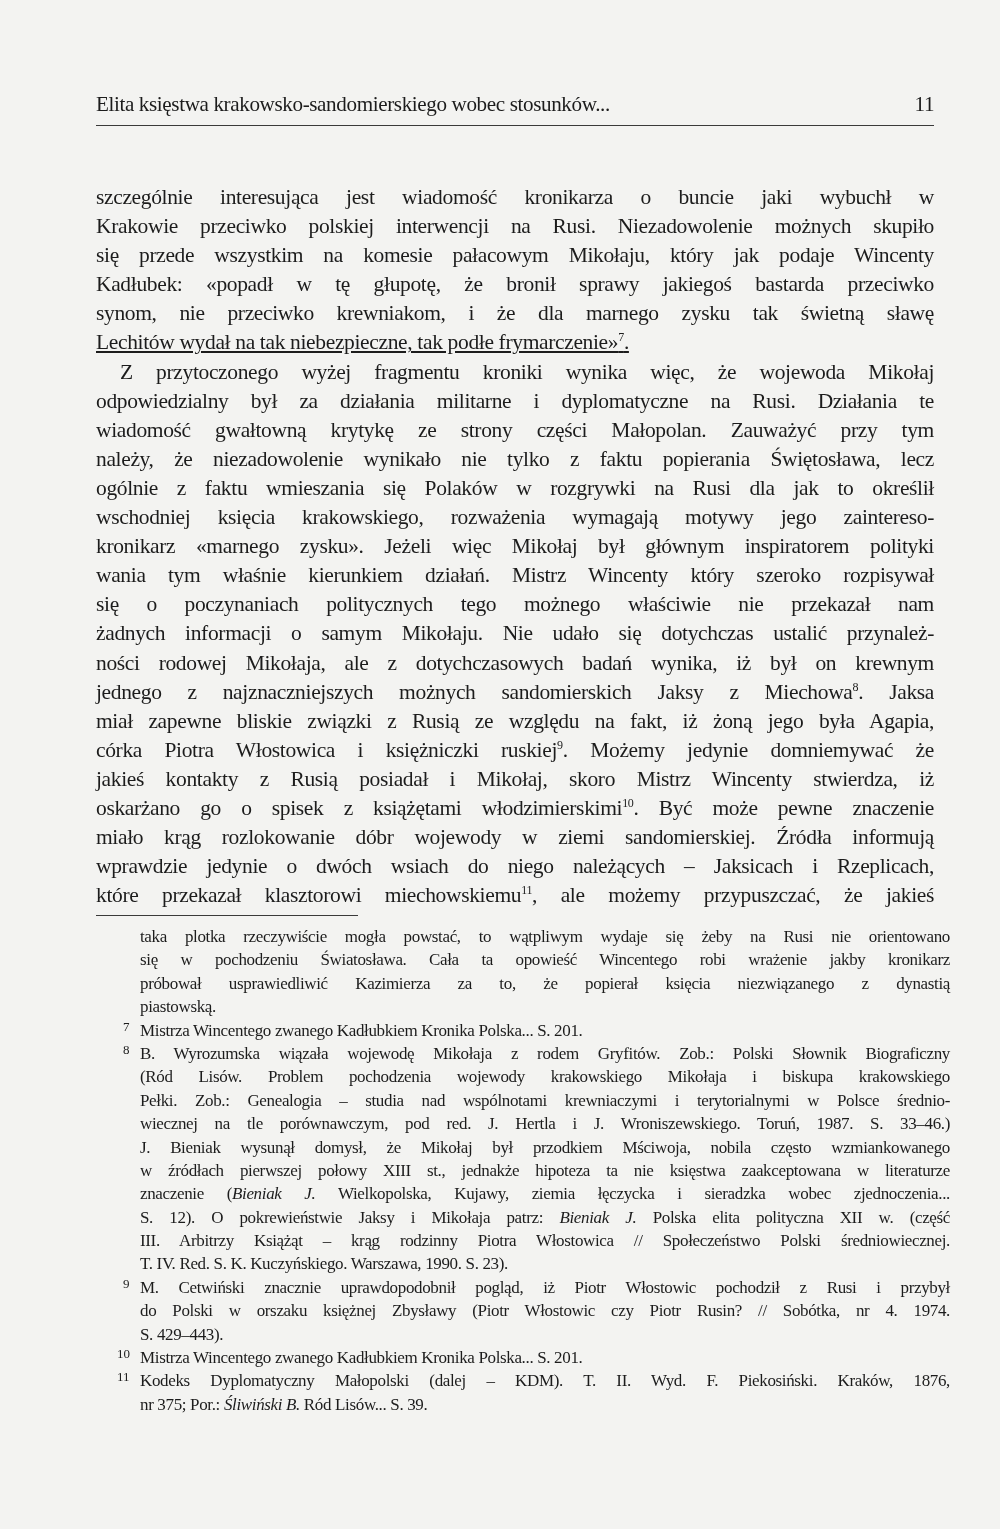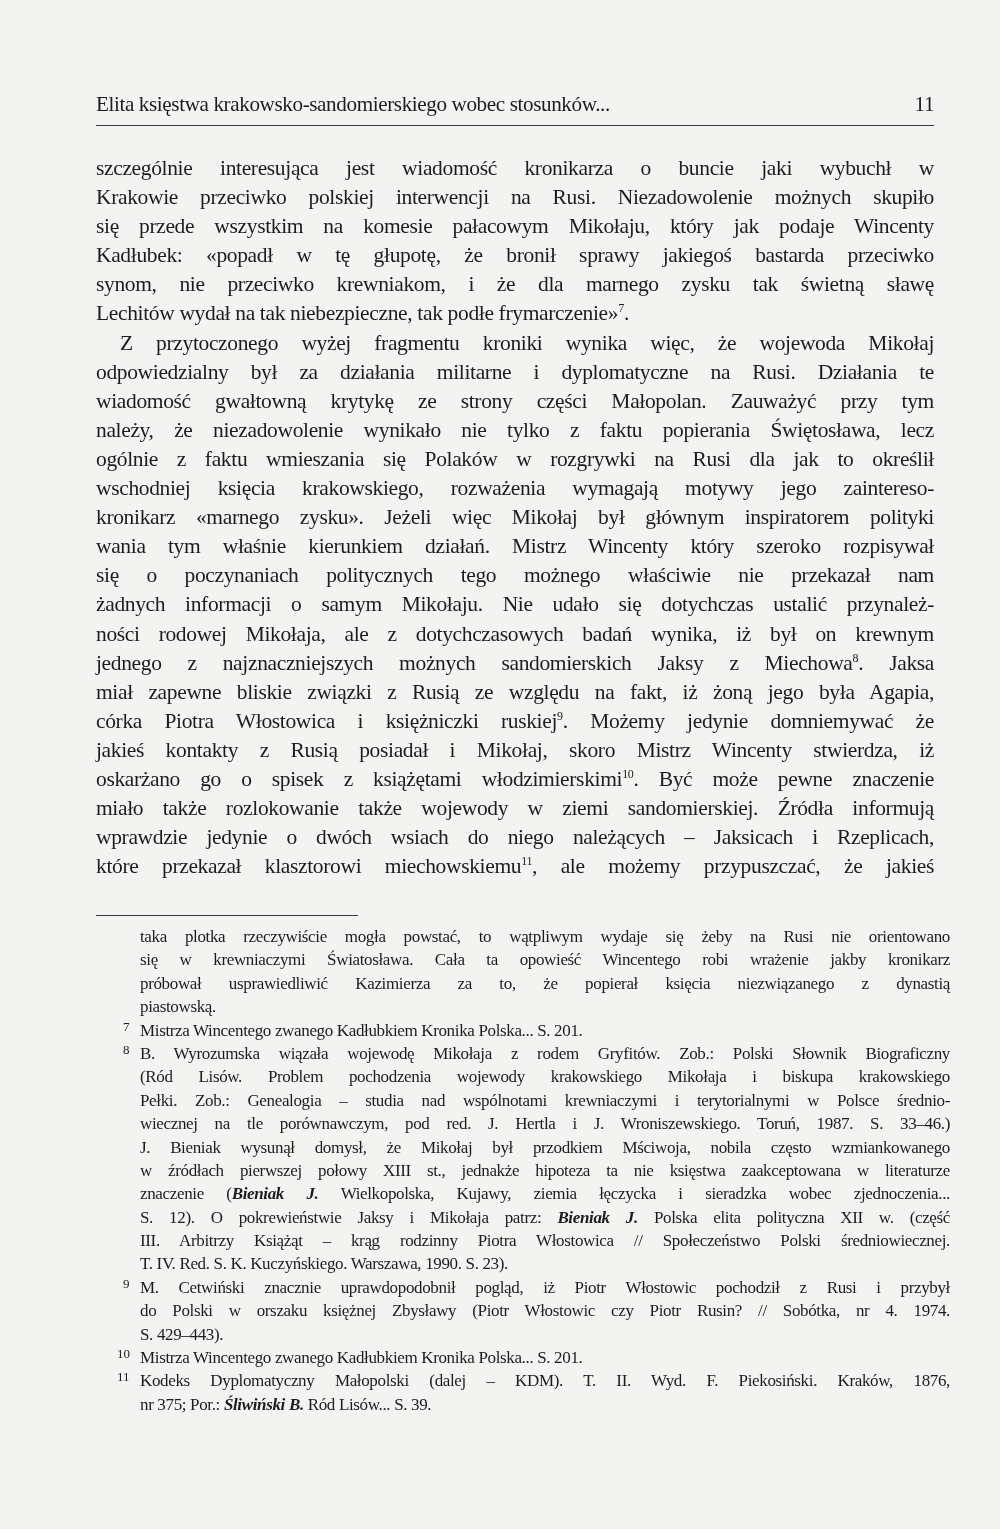--- a/index.html
+++ b/index.html
@@ -48,36 +48,37 @@
   .head-rule {
     position: absolute;
     top: 125px;
     left: 0;
     width: 838px;
     height: 0;
     border-top: 1.5px solid #3a3a3a;
   }
   .body-text {
     position: absolute;
-    top: 154px;
+    top: 183px;
     left: 0;
     width: 838px;
     font-size: 21.5px;
     line-height: 29.1px;
   }
   .body-text .line {
     display: block;
     white-space: nowrap;
     text-align: justify;
     text-align-last: justify;
     height: 29.1px;
     letter-spacing: -0.35px;
   }
   .body-text .line.last {
     text-align-last: left;
+    text-decoration: underline;
   }
   .body-text .line.indent {
     padding-left: 24px;
   }
   sup {
     font-size: 12px;
     line-height: 0;
     vertical-align: super;
   }
   .fn-rule {
@@ -113,21 +114,21 @@
   }
   .fn .num {
     position: absolute;
     left: 11px;
     top: -4px;
     font-size: 13px;
   }
   .fn .num.wide {
     left: 5px;
   }
-  i { font-style: italic; font-weight: bold; }
+  i { font-style: italic; }
 </style>
 </head>
 <body>
 
 <div class="page">
 
   <div class="running-head">
     <span class="title">Elita księstwa krakowsko-sandomierskiego wobec stosunków...</span>
     <span class="pageno">11</span>
   </div>
@@ -149,31 +150,31 @@
     <span class="line">kronikarz «marnego zysku». Jeżeli więc Mikołaj był głównym inspiratorem polityki</span>
     <span class="line">wania tym właśnie kierunkiem działań. Mistrz Wincenty który szeroko rozpisywał</span>
     <span class="line">się o poczynaniach politycznych tego możnego właściwie nie przekazał nam</span>
     <span class="line">żadnych informacji o samym Mikołaju. Nie udało się dotychczas ustalić przynależ-</span>
     <span class="line">ności rodowej Mikołaja, ale z dotychczasowych badań wynika, iż był on krewnym</span>
     <span class="line"><span>jednego z najznaczniejszych możnych sandomierskich Jaksy z Miechowa</span><sup>8</sup><span>. Jaksa</span></span>
     <span class="line">miał zapewne bliskie związki z Rusią ze względu na fakt, iż żoną jego była Agapia,</span>
     <span class="line"><span>córka Piotra Włostowica i księżniczki ruskiej</span><sup>9</sup><span>. Możemy jedynie domniemywać że</span></span>
     <span class="line">jakieś kontakty z Rusią posiadał i Mikołaj, skoro Mistrz Wincenty stwierdza, iż</span>
     <span class="line"><span>oskarżano go o spisek z książętami włodzimierskimi</span><sup>10</sup><span>. Być może pewne znaczenie</span></span>
-    <span class="line">miało także rozlokowanie także wojewody w ziemi sandomierskiej. Źródła informują</span>
+    <span class="line">miało krąg rozlokowanie dóbr wojewody w ziemi sandomierskiej. Źródła informują</span>
     <span class="line">wprawdzie jedynie o dwóch wsiach do niego należących – Jaksicach i Rzeplicach,</span>
     <span class="line"><span>które przekazał klasztorowi miechowskiemu</span><sup>11</sup><span>, ale możemy przypuszczać, że jakieś</span></span>
   </div>
 
   <div class="fn-rule"></div>
 
   <div class="footnotes">
     <div class="fn">
       <span class="fl">taka plotka rzeczywiście mogła powstać, to wątpliwym wydaje się żeby na Rusi nie orientowano</span>
-      <span class="fl">się w krewniaczymi Światosława. Cała ta opowieść Wincentego robi wrażenie jakby kronikarz</span>
+      <span class="fl">się w pochodzeniu Światosława. Cała ta opowieść Wincentego robi wrażenie jakby kronikarz</span>
       <span class="fl">próbował usprawiedliwić Kazimierza za to, że popierał księcia niezwiązanego z dynastią</span>
       <span class="fl last">piastowską.</span>
     </div>
 
     <div class="fn">
       <span class="num">7</span>
       <span class="fl last">Mistrza Wincentego zwanego Kadłubkiem Kronika Polska... S. 201.</span>
     </div>
 
     <div class="fn">

